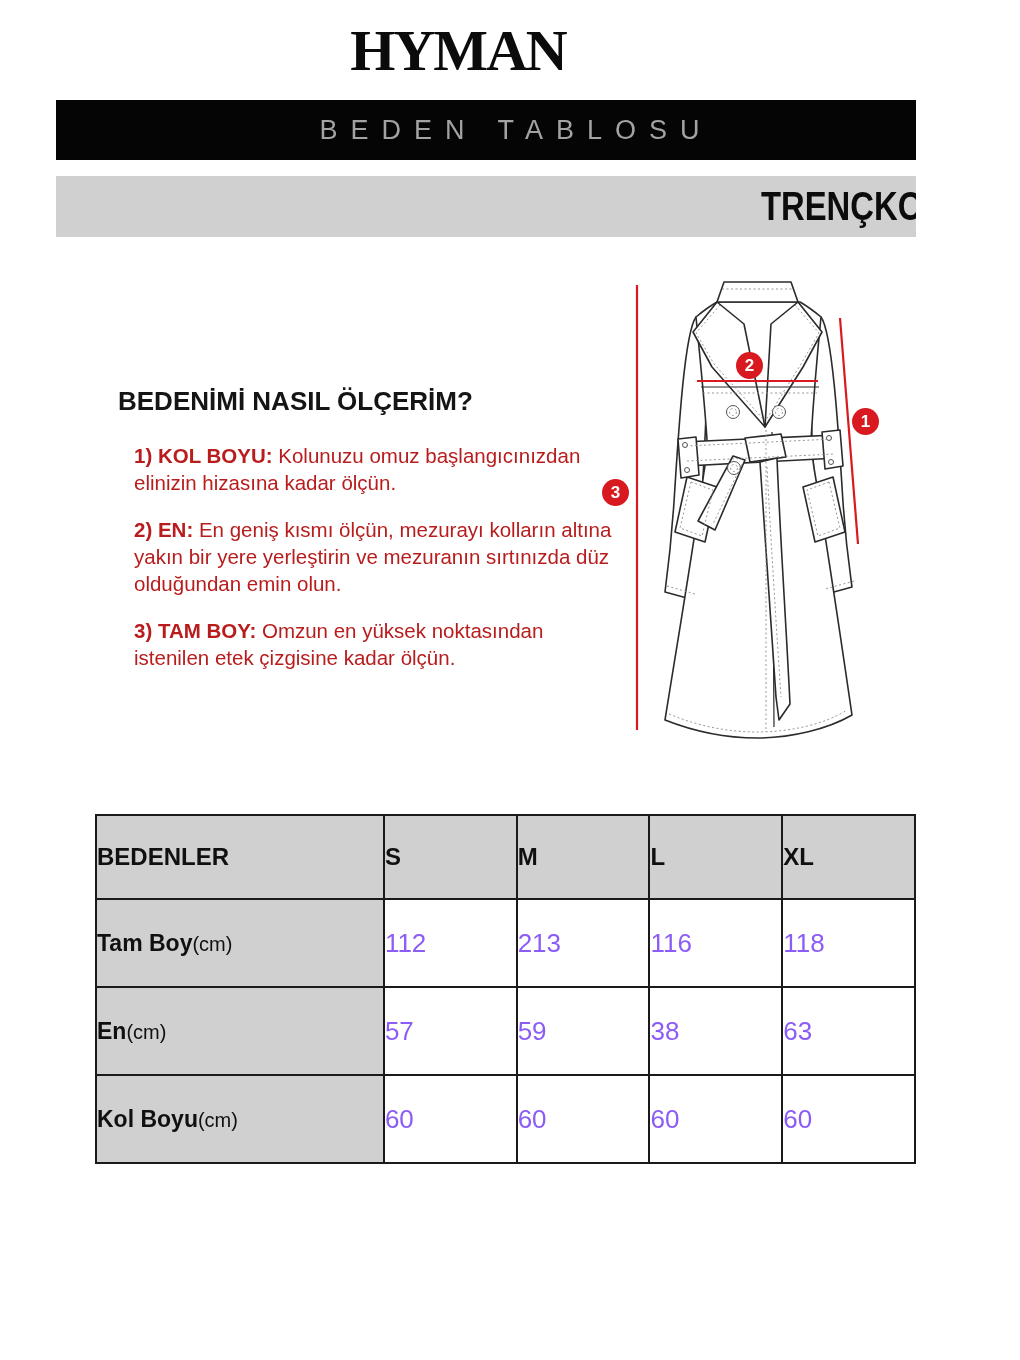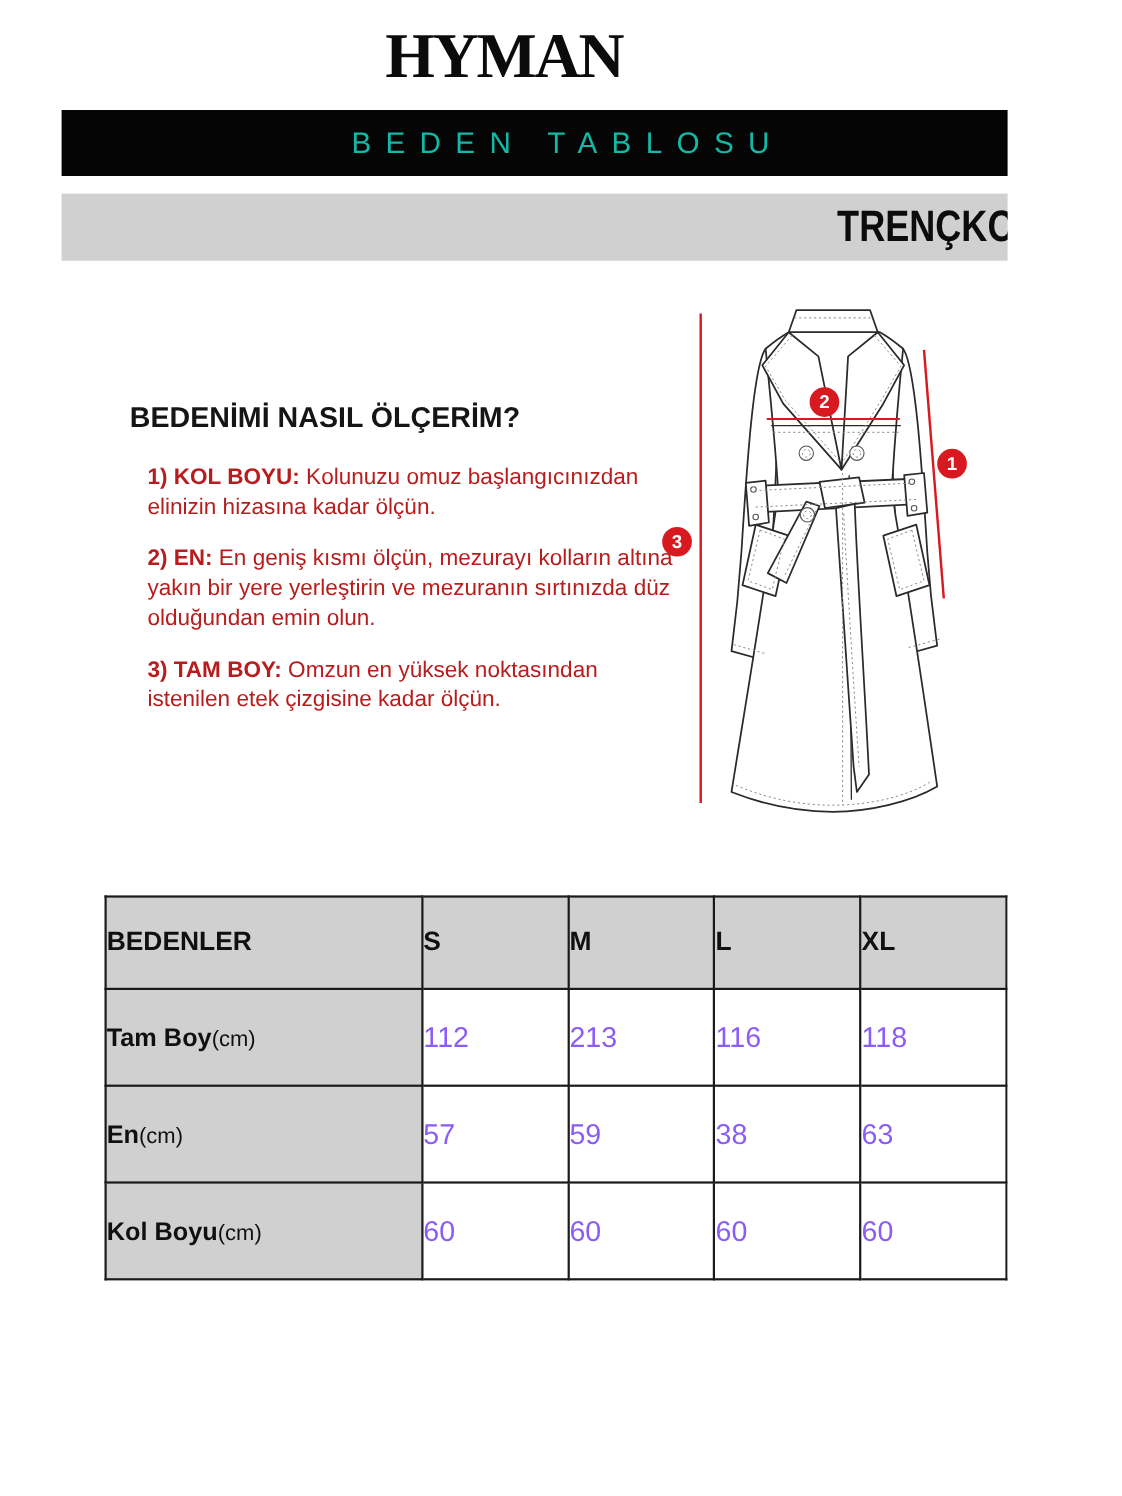--- a/index.html
+++ b/index.html
@@ -16,27 +16,27 @@
   }
   .logo{
     position:absolute;top:22px;left:0;width:100%;text-align:center;
     font-family:"Liberation Serif",serif;font-weight:bold;font-size:58px;
     letter-spacing:-2px;color:#0b0b0b;line-height:1;
   }
   .bar-black{
     position:absolute;left:56px;top:100px;width:907px;height:60px;background:#050505;
     display:flex;align-items:center;justify-content:center;
   }
-  .bar-black span{color:#14b8a6;font-size:27px;letter-spacing:13px;text-indent:13px;font-weight:normal;}
+  .bar-black span{color:#a3a3a3;font-size:27px;letter-spacing:13px;text-indent:13px;font-weight:normal;}
   .bar-gray{
     position:absolute;left:56px;top:176px;width:907px;height:61px;background:var(--bar-gray);
     display:flex;align-items:center;justify-content:flex-end;
   }
   .bar-gray span{color:#0c0c0c;font-size:40px;font-weight:bold;transform:scaleX(0.82);white-space:nowrap;}
-  .howto{position:absolute;left:118px;top:364px;width:495px;}
+  .howto{position:absolute;left:118px;top:386px;width:495px;}
   .howto h2{margin:0 0 26px 0;font-size:26px;font-weight:bold;color:#151515;}
   .howto p{margin:0 0 21px 16px;font-size:20.5px;line-height:1.3;color:#b91c1c;}
   .howto p b{font-weight:bold;}
   .diagram{position:absolute;left:595px;top:272px;width:335px;height:488px;}
   .diagram svg{position:absolute;left:0;top:0;}
   .marker{
     position:absolute;width:27px;height:27px;border-radius:50%;background:var(--accent);
     color:#fff;font-weight:bold;font-size:17px;display:flex;align-items:center;justify-content:center;
     line-height:1;
   }

